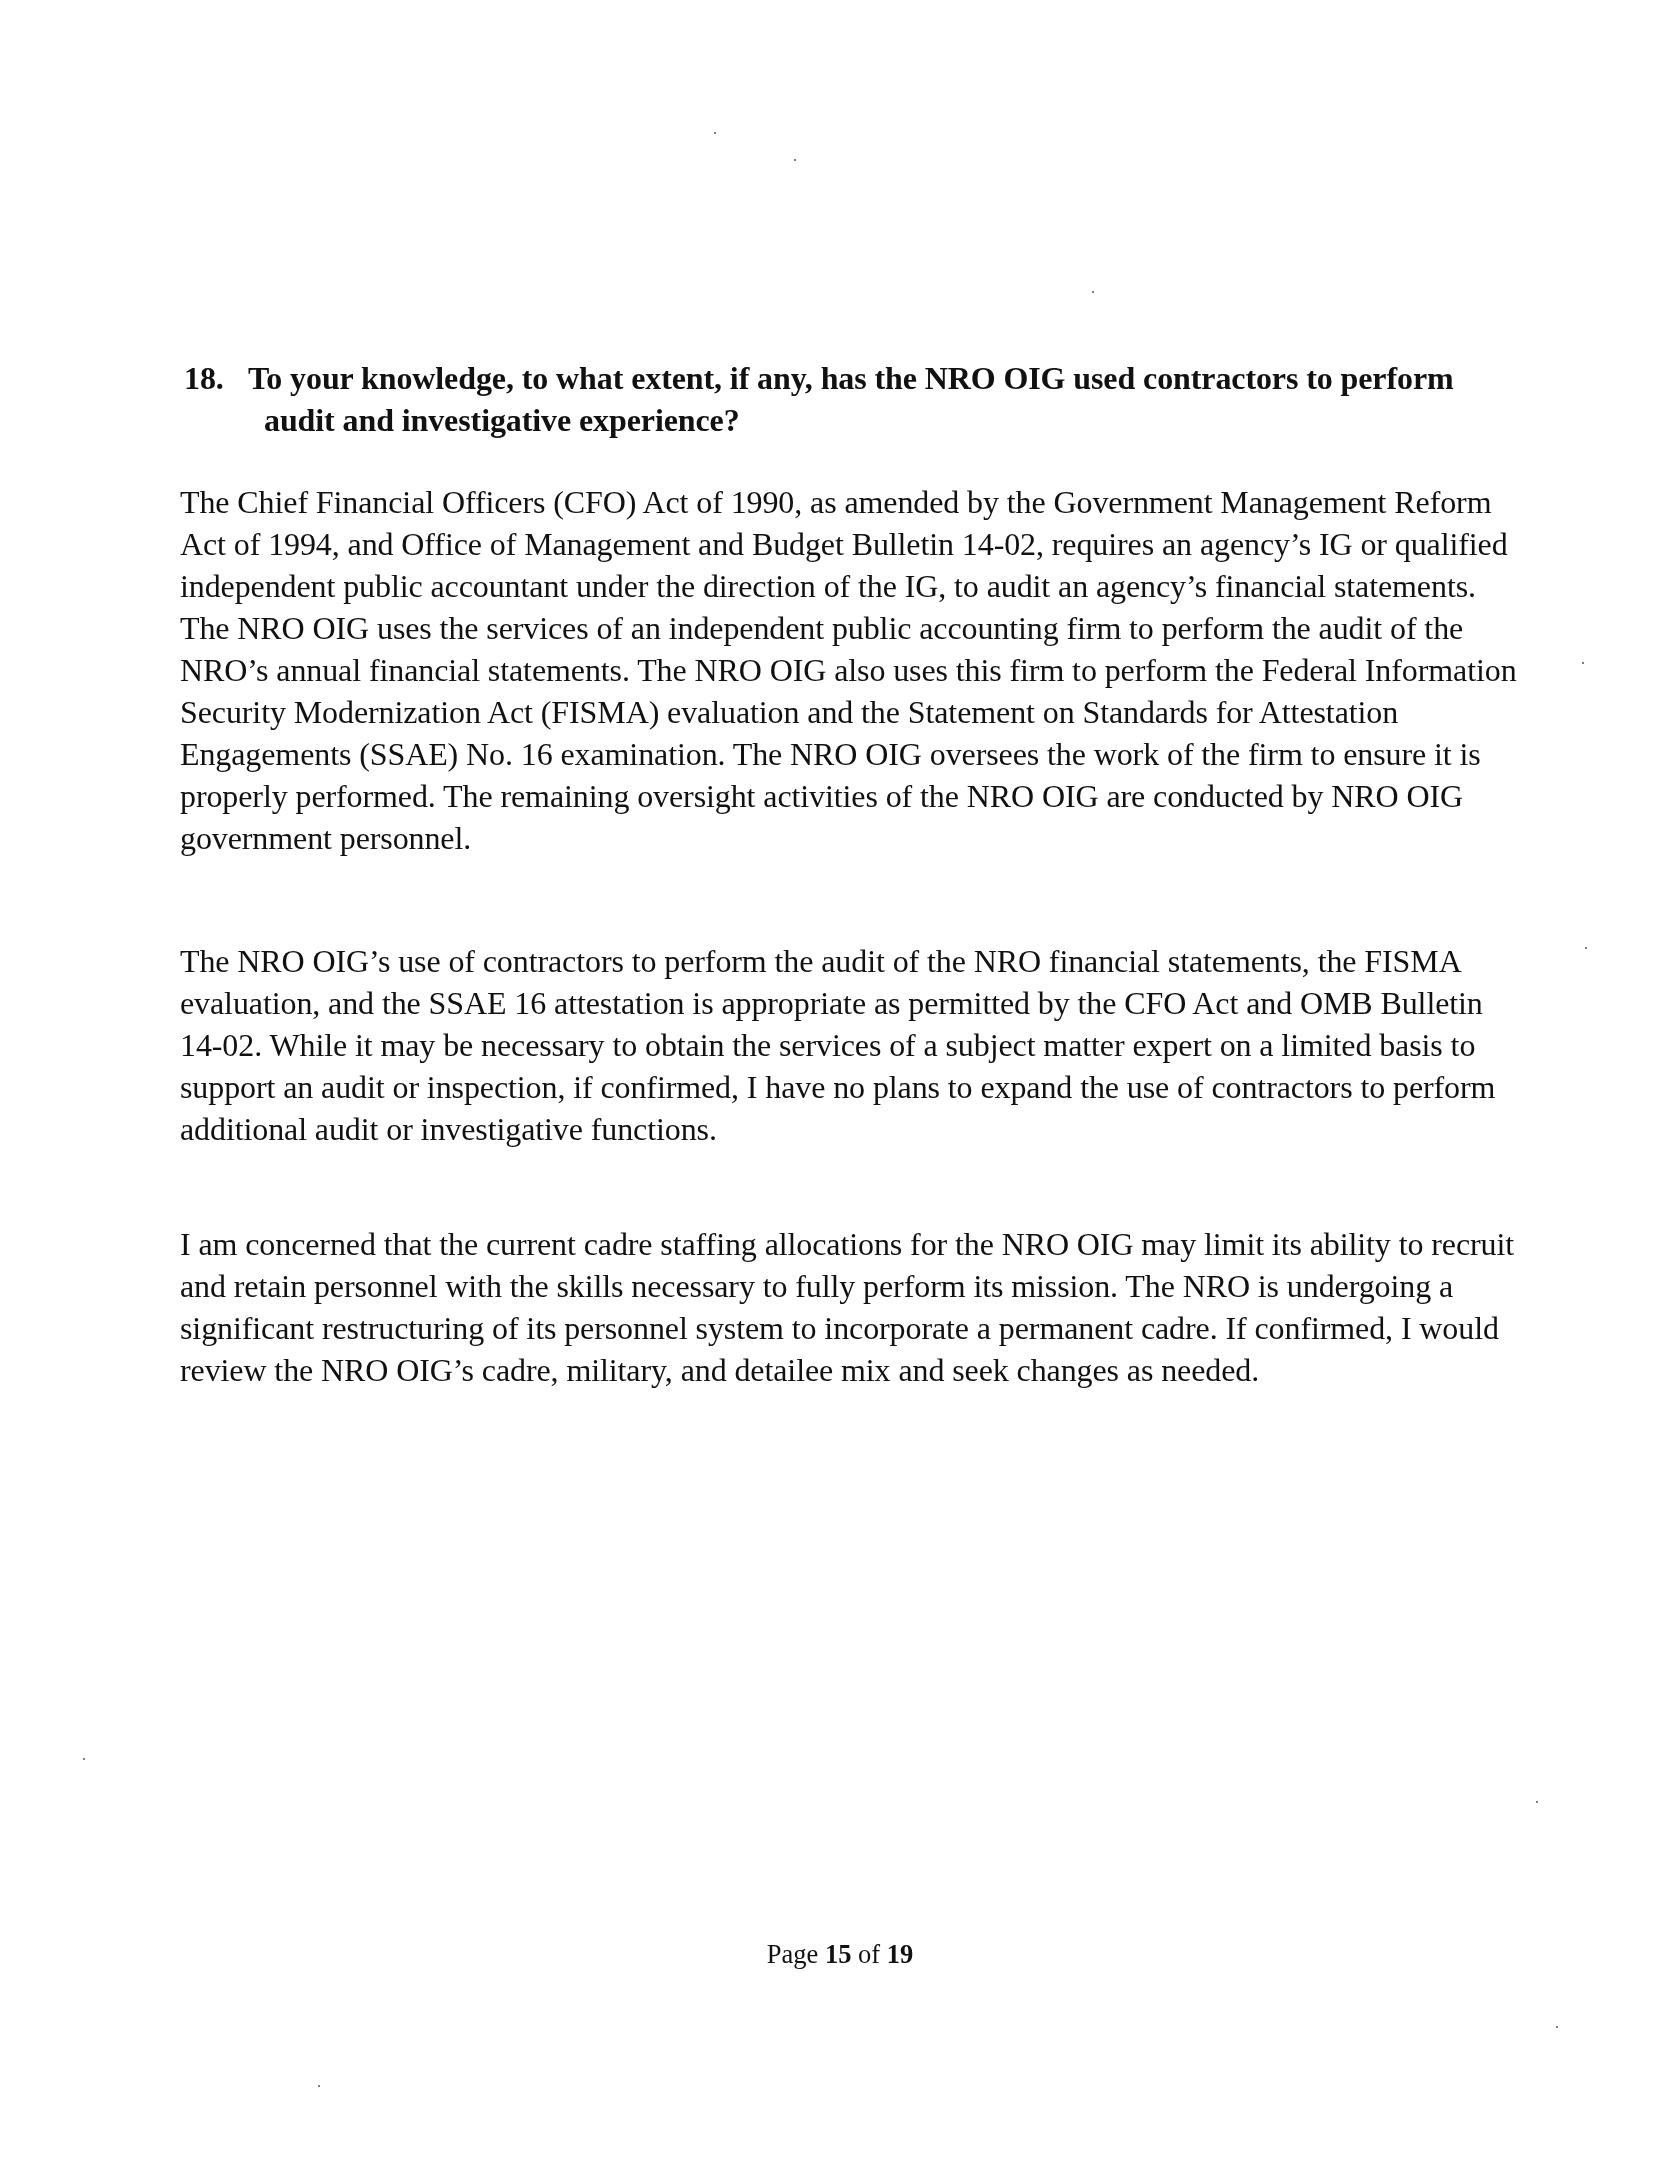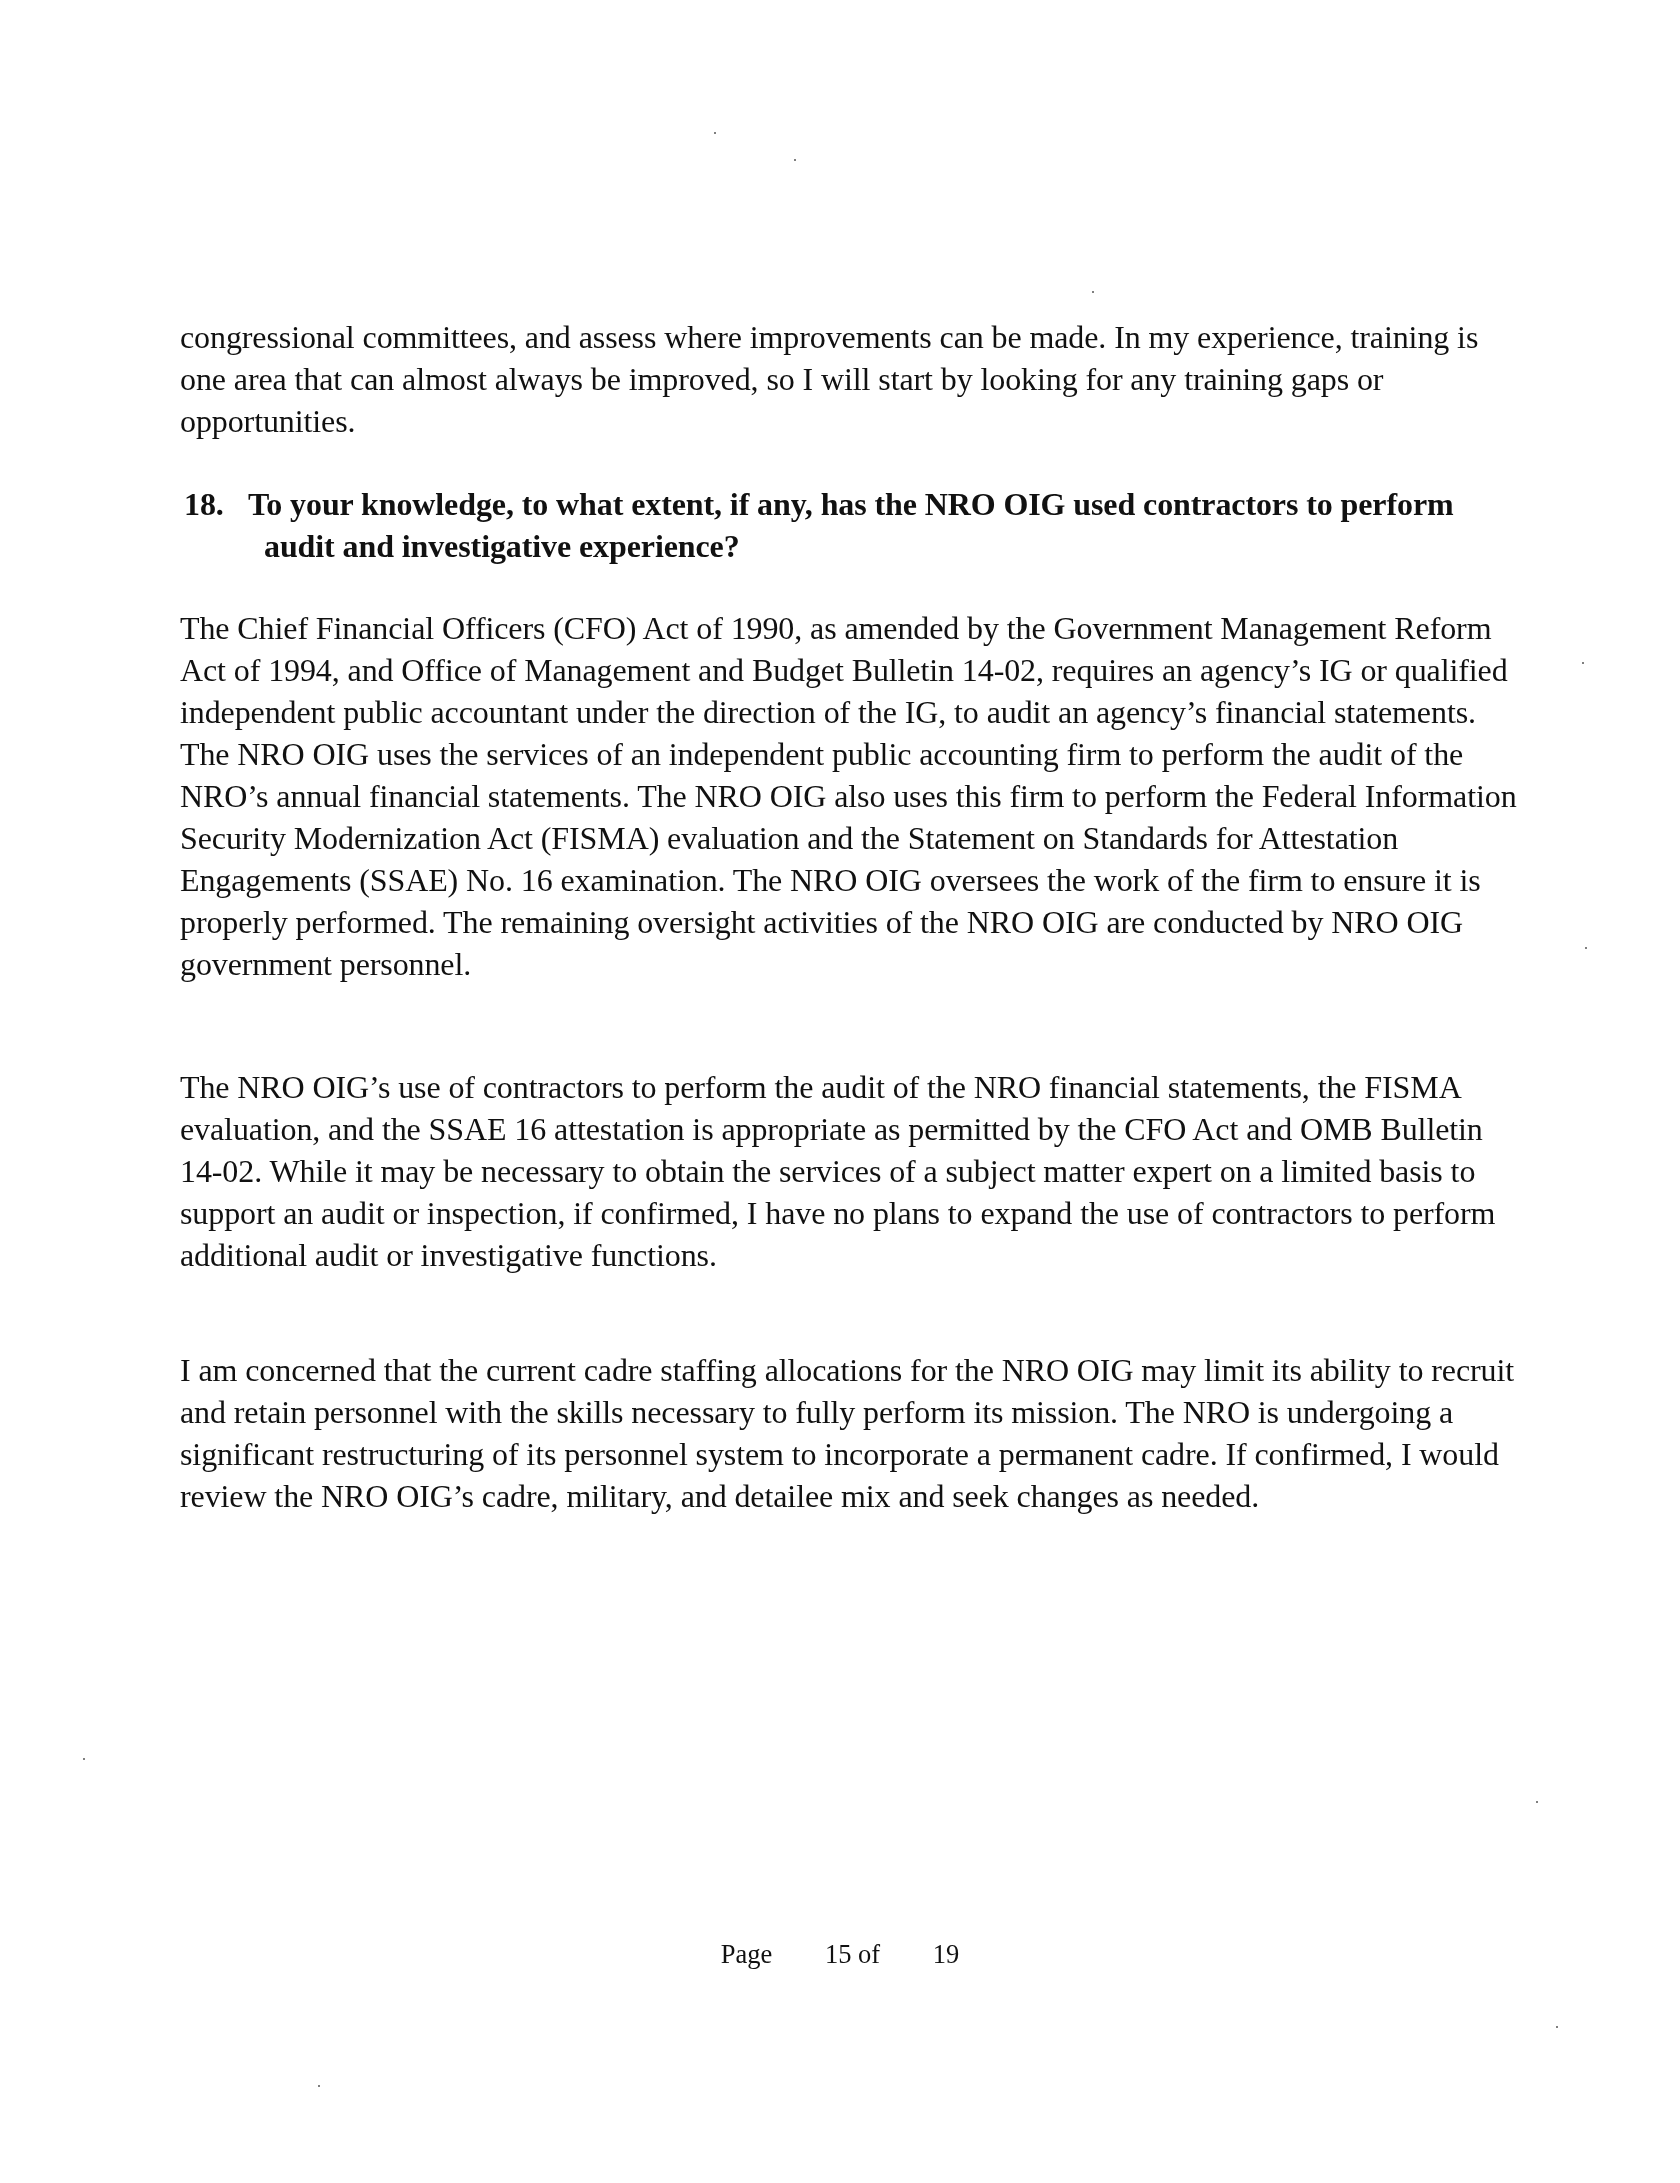--- a/index.html
+++ b/index.html
@@ -50,35 +50,34 @@
     .gap-after-q { height: 40px; }
     .footer {
       position: absolute;
       left: 0;
       width: 1680px;
       top: 1934px;
       text-align: center;
       font-size: 26.5px;
       line-height: 40px;
     }
-    .footer b { font-weight: normal; margin-left: 46px; }
+    .footer b { font-weight: bold; }
     .speck {
       position: absolute;
       width: 2px;
       height: 2px;
       background: #555;
       border-radius: 50%;
     }
   </style>
 </head>
 <body>
 
 <div class="page">
 
-  <p class="para">congressional committees, and assess where improvements can be made.  In my experience, training is one area that can almost always be improved, so I will start by looking for any training gaps or opportunities.</p>
   <div class="gap-after-para"></div>
 
   <div class="question">
     <span class="qnum">18.</span>
     <span class="qtext">To your knowledge, to what extent, if any, has the NRO OIG used contractors to perform audit and investigative experience?</span>
   </div>
   <div class="gap-after-q"></div>
 
   <p class="para">The Chief Financial Officers (CFO) Act of 1990, as amended by the Government Management Reform Act of 1994, and Office of Management and Budget Bulletin 14-02, requires an agency’s IG or qualified independent public accountant under the direction of the IG, to audit an agency’s financial statements.  The NRO OIG uses the services of an independent public accounting firm to perform the audit of the NRO’s annual financial statements.  The NRO OIG also uses this firm to perform the Federal Information Security Modernization Act (FISMA) evaluation and the Statement on Standards for Attestation Engagements (SSAE) No. 16 examination.  The NRO OIG oversees the work of the firm to ensure it is properly performed.  The remaining oversight activities of the NRO OIG are conducted by NRO OIG government personnel.</p>
   <div class="gap-after-para"></div>

